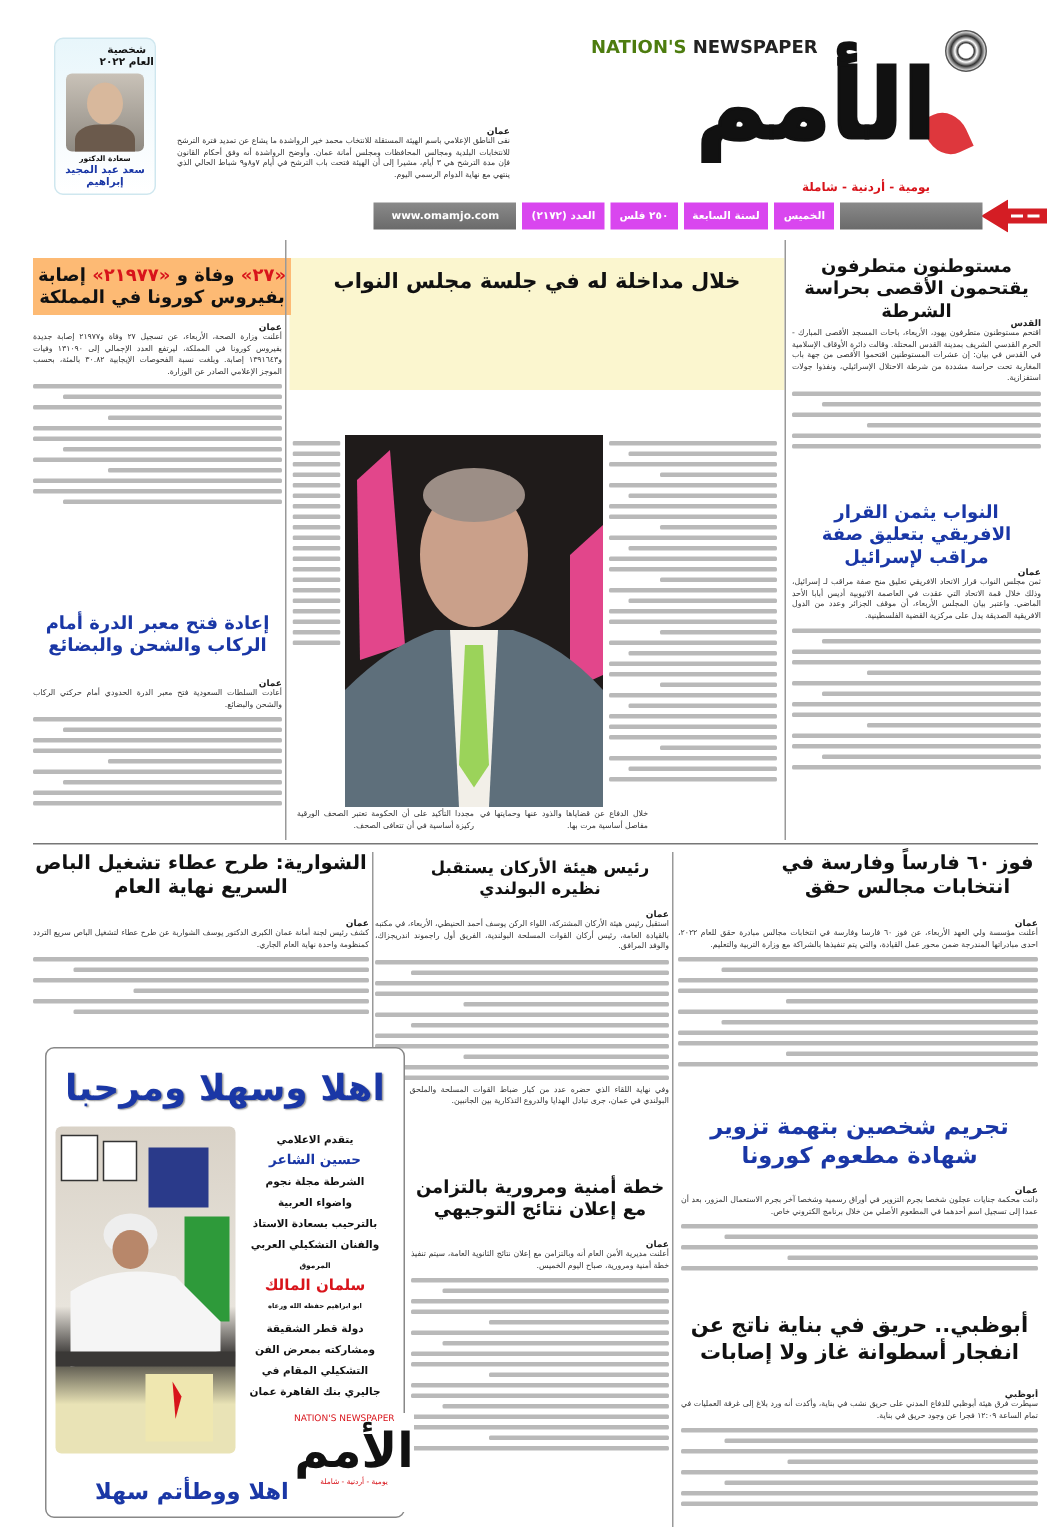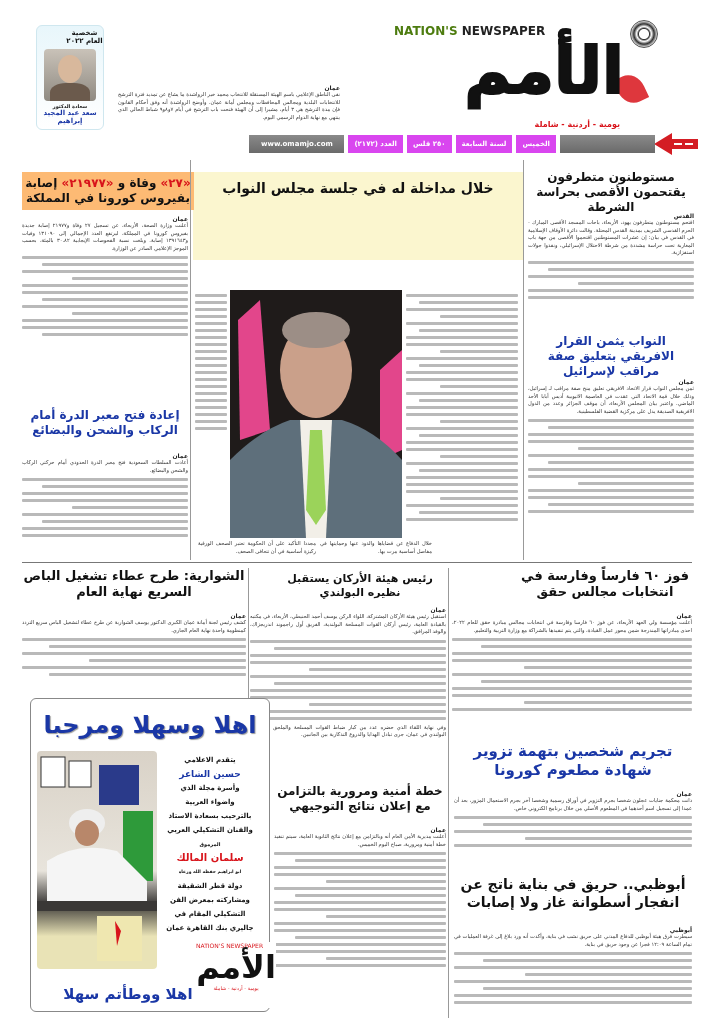--- a/index.html
+++ b/index.html
@@ -358,21 +358,21 @@
       <ellipse cx="50" cy="82" rx="12" ry="13" fill="#b8876a"></ellipse>
       <path d="M10,200 L10,110 Q40,90 80,100 L110,130 L110,150 L10,160 Z" fill="#f5f5f5"></path>
       <rect x="0" y="150" width="120" height="10" fill="#3a3836"></rect>
       <rect x="60" y="165" width="45" height="45" fill="#efe7b0"></rect>
       <path d="M78,170 L84,180 L80,195 Z" fill="#d8141b"></path>
     </svg>
   </div>
   <div class="ad-lines">
     <div>يتقدم الاعلامي</div>
     <div class="blue">حسين الشاعر</div>
-    <div>وأسرة مجلة الذي</div>
+    <div>الشرطة مجلة نجوم</div>
     <div>واضواء العربية</div>
     <div>بالترحيب بسعادة الاستاذ</div>
     <div>والفنان التشكيلي العربي</div>
     <div style="font-size:5px">المرموق</div>
     <div class="red">سلمان المالك</div>
     <div class="tiny">ابو ابراهيم حفظه الله ورعاه</div>
     <div>دولة قطر الشقيقة</div>
     <div>ومشاركته بمعرض الفن</div>
     <div>التشكيلي المقام في</div>
     <div>جاليري بنك القاهرة عمان</div>

